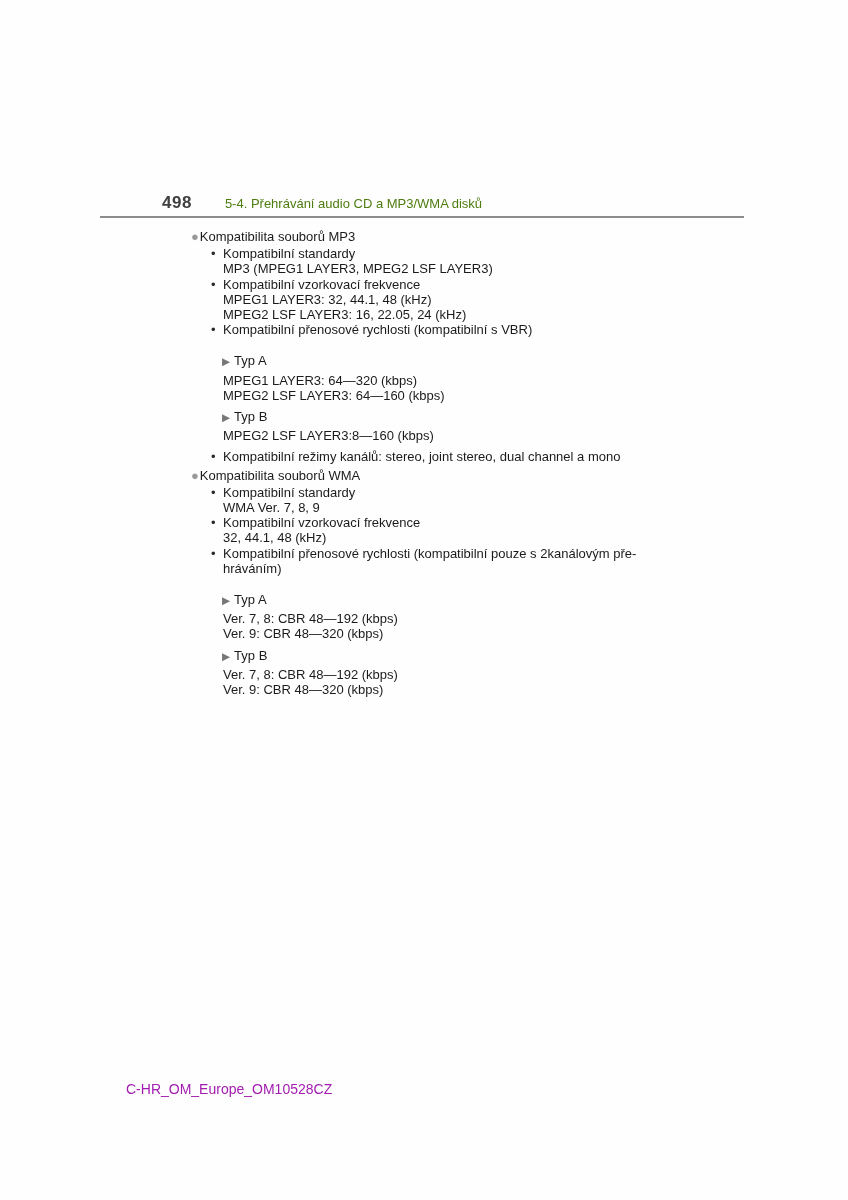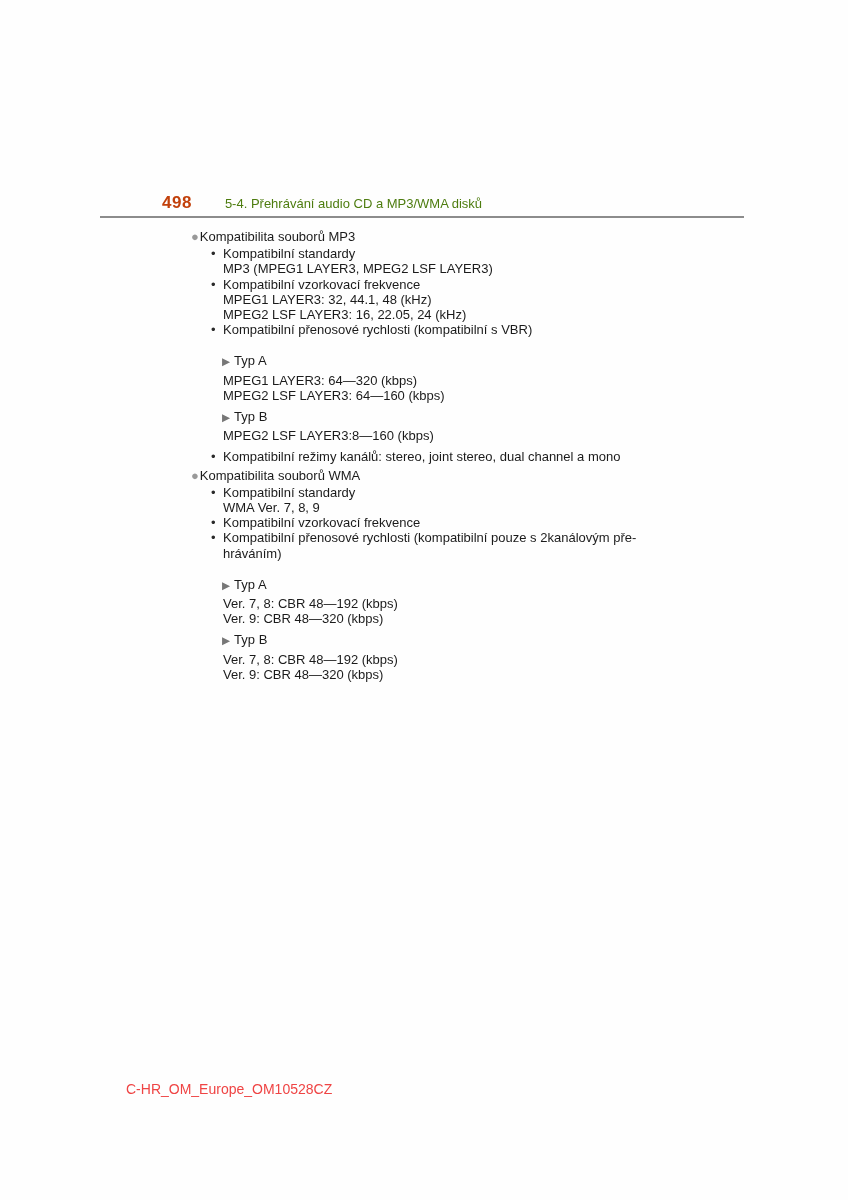--- a/index.html
+++ b/index.html
@@ -12,21 +12,21 @@
     overflow: hidden;
   }
   .page { position: absolute; inset: 0; }
 
   
   .header-row {
     position: absolute; left: 162px; top: 193px;
     display: flex; align-items: baseline;
   }
   .page-number {
-    font-size: 17px; font-weight: bold; letter-spacing: 0.5px; color: #c2410c;
+    font-size: 17px; font-weight: bold; letter-spacing: 0.5px; color: #404040;
   }
   .header-title {
     font-size: 13px; color: #4d7c0f; margin-left: 33px; white-space: nowrap;
   }
   .header-rule {
     position: absolute; left: 100px; top: 215.5px;
     width: 644px; height: 2.5px; background: #8c8c8c;
   }
 
   
@@ -53,21 +53,21 @@
   .typ-row.second { margin-top: 6px; }
   .tri {
     color: #777777; font-size: 10.5px; margin-right: 4px;
     display: inline-block; transform: translateY(-0.5px);
   }
   .typ-lines { margin-left: 32px; }
 
   
   .footer {
     position: absolute; left: 126px; top: 1081px;
-    font-size: 14px; color: #ef4444; white-space: nowrap;
+    font-size: 14px; color: #a21caf; white-space: nowrap;
   }
 </style>
 </head>
 <body>
 
 <div class="page">
 
   <div class="header-row">
     <span class="page-number">498</span>
     <span class="header-title">5-4. Přehrávání audio CD a MP3/WMA disků</span>
@@ -127,20 +127,21 @@
 
       <div class="item">
         <span class="sm-bullet">•</span>
         <div class="line">Kompatibilní standardy</div>
         <div class="line">WMA Ver. 7, 8, 9</div>
       </div>
 
       <div class="item">
         <span class="sm-bullet">•</span>
         <div class="line">Kompatibilní vzorkovací frekvence</div>
+        <div class="line">32, 44.1, 48 (kHz)</div>
       </div>
 
       <div class="item">
         <span class="sm-bullet">•</span>
         <div class="line">Kompatibilní přenosové rychlosti (kompatibilní pouze s 2kanálovým pře-</div>
         <div class="line">hráváním)</div>
       </div>
 
       <div class="typ-row">
         <span class="tri">▶</span><span>Typ A</span>

